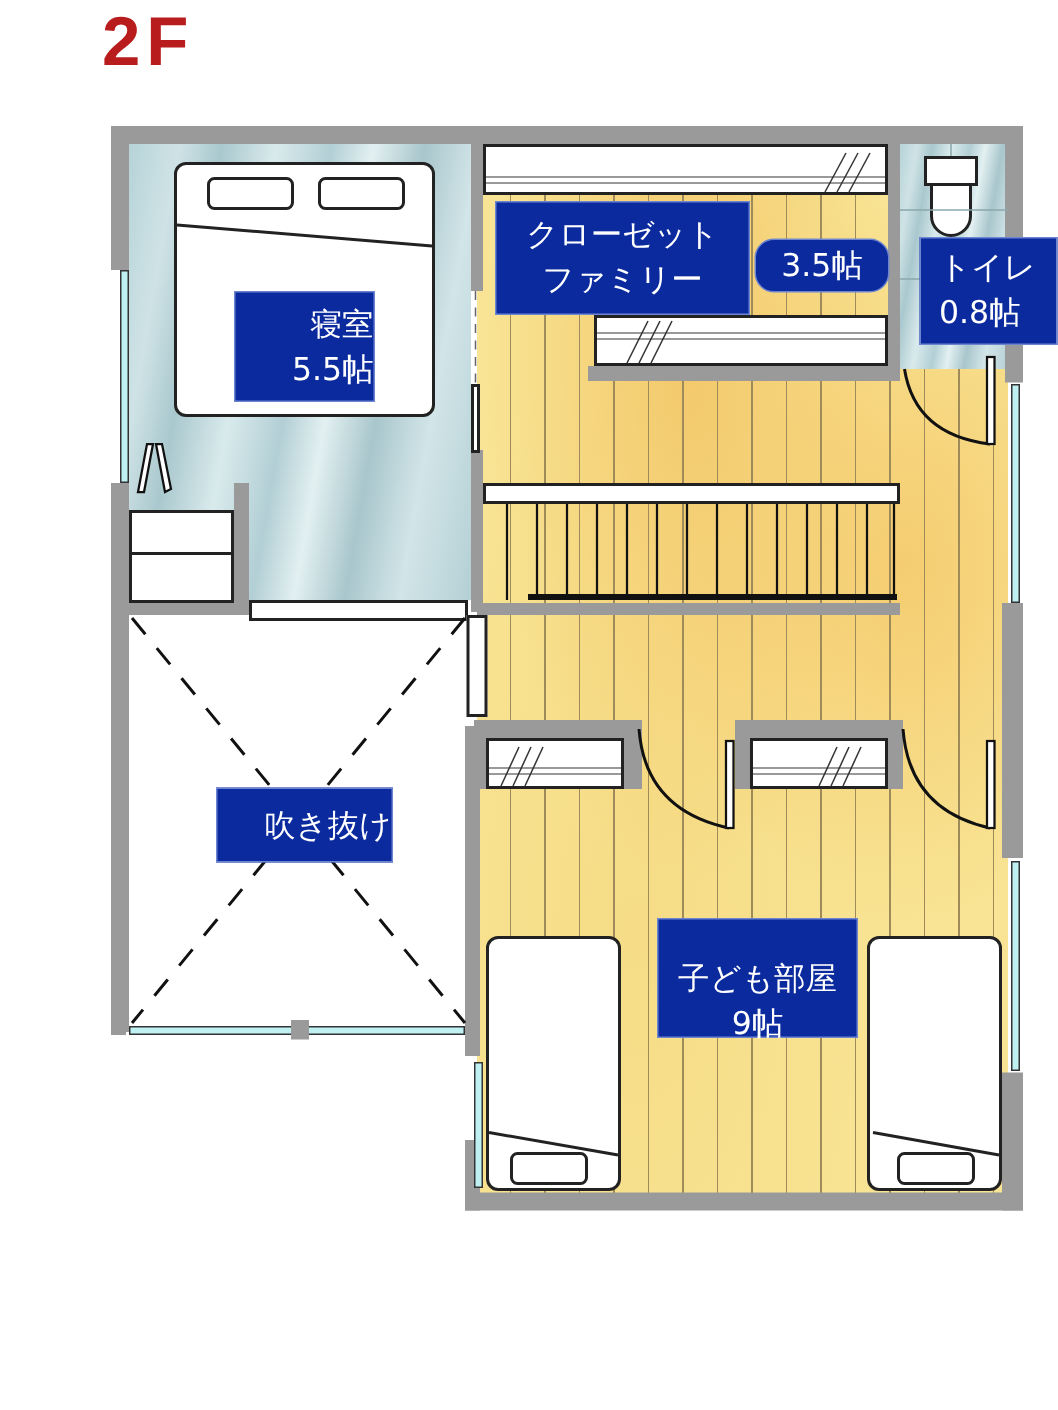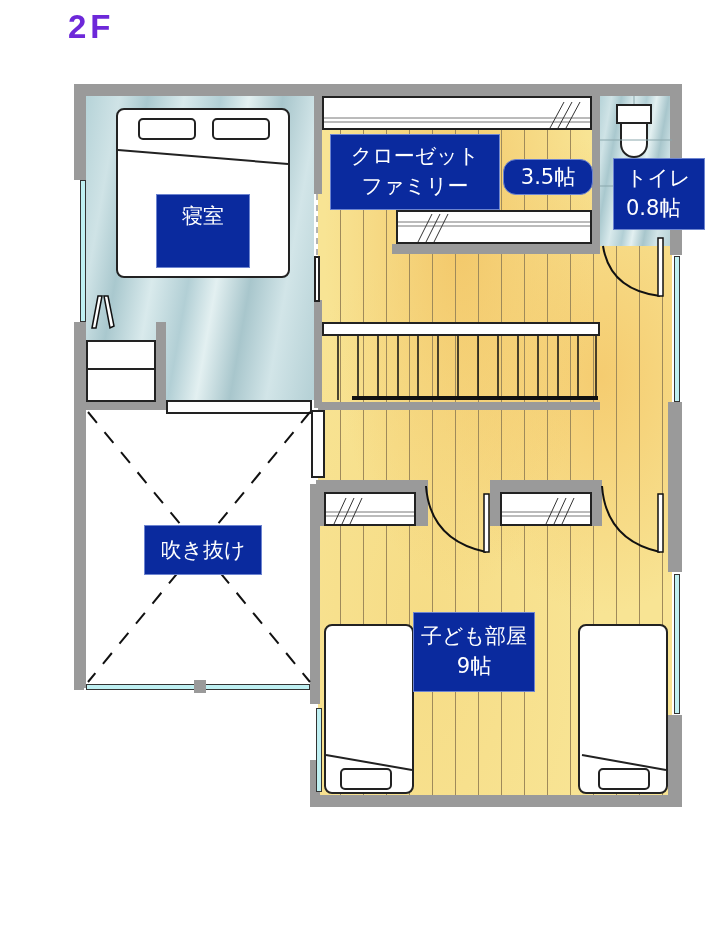--- a/index.html
+++ b/index.html
@@ -1,17 +1,17 @@
 <!DOCTYPE html>
 <html><head>
 <meta charset="utf-8">
 <style>
   html, body { margin:0; padding:0; background:#ffffff; }
   body { width:705px; height:940px; position:relative; overflow:hidden; font-family:"DejaVu Sans", sans-serif; }
-  .title { position:absolute; left:68px; top:2px; font-family:"Liberation Sans", sans-serif; font-weight:bold; font-size:33px; color:#6d28d9; letter-spacing:4px; line-height:50px; }
+  .title { position:absolute; left:68px; top:2px; font-family:"Liberation Sans", sans-serif; font-weight:bold; font-size:46px; color:#b91c1c; letter-spacing:4px; line-height:50px; }
   .abs { position:absolute; }
   .wall { position:absolute; background:#9a9a9a; }
   .floor-blue { position:absolute;
     background: linear-gradient(100deg, #b6d3d8 0%, #cfe3e6 12%, #a9c8ce 22%, #d9eaec 35%, #b2cfd5 48%, #e3f0f1 58%, #a8c6cc 70%, #d2e5e8 83%, #b4d0d5 100%); }
   .floor-wood { position:absolute;
     background:
       repeating-linear-gradient(90deg, transparent 0px, transparent 22px, #9f8a5a 22px, #9f8a5a 23px),
       radial-gradient(ellipse at 40% 20%, #f3c86a 0%, transparent 45%),
       radial-gradient(ellipse at 80% 40%, #f5cc70 0%, transparent 40%),
       radial-gradient(ellipse at 30% 75%, #f6dc86 0%, transparent 50%),
@@ -158,38 +158,39 @@
       <polygon points="104,296 108,296 114,326 110,328"></polygon>
     </g>
 
     <g stroke="#8aa7ac" stroke-width="1">
       <line x1="600" y1="140" x2="672" y2="140"></line>
         <line x1="600" y1="186" x2="672" y2="186"></line>
       <line x1="634" y1="96" x2="634" y2="104"></line>
     </g>
   </svg>
 
-  <div class="label" style="left:156px;top:194px;width:94px;height:74px;padding-top:6px;">
+  <div class="label" style="left:156px;top:194px;width:94px;height:74px;padding-top:6px;text-align:right;">
     <div>寝室</div>
+    <div>5.5帖</div>
   </div>
 
   <div class="label" style="left:330px;top:134px;width:170px;height:76px;padding-top:6px;">
     <div>クローゼット</div>
     <div>ファミリー</div>
   </div>
   <div class="label" style="left:503px;top:159px;width:90px;height:36px;padding-top:2px;border-radius:13px;">
     <div>3.5帖</div>
   </div>
 
   <div class="label" style="left:613px;top:158px;width:92px;height:72px;padding-top:4px;text-align:left;padding-left:12px;">
     <div>トイレ</div>
     <div>0.8帖</div>
   </div>
 
-  <div class="label" style="left:144px;top:525px;width:118px;height:50px;padding-top:9px;">
+  <div class="label" style="left:144px;top:525px;width:118px;height:50px;padding-top:9px;text-align:right;">
     <div>吹き抜け</div>
   </div>
 
-  <div class="label" style="left:413px;top:612px;width:122px;height:80px;padding-top:8px;">
+  <div class="label" style="left:438px;top:612px;width:134px;height:80px;padding-top:24px;">
     <div>子ども部屋</div>
     <div>9帖</div>
   </div>
 </div>
 
 </body></html>

